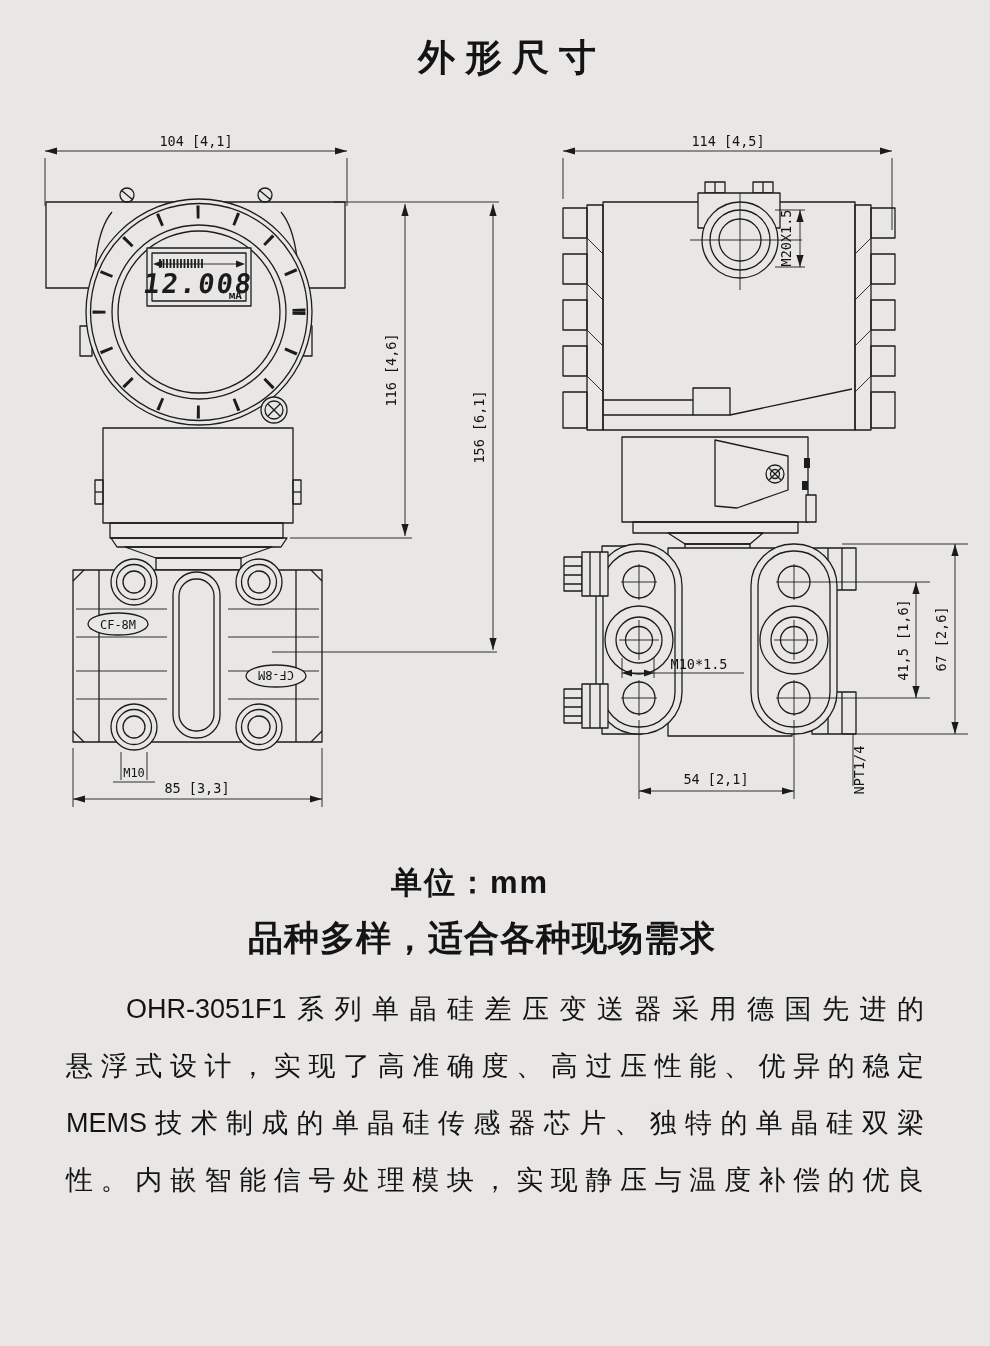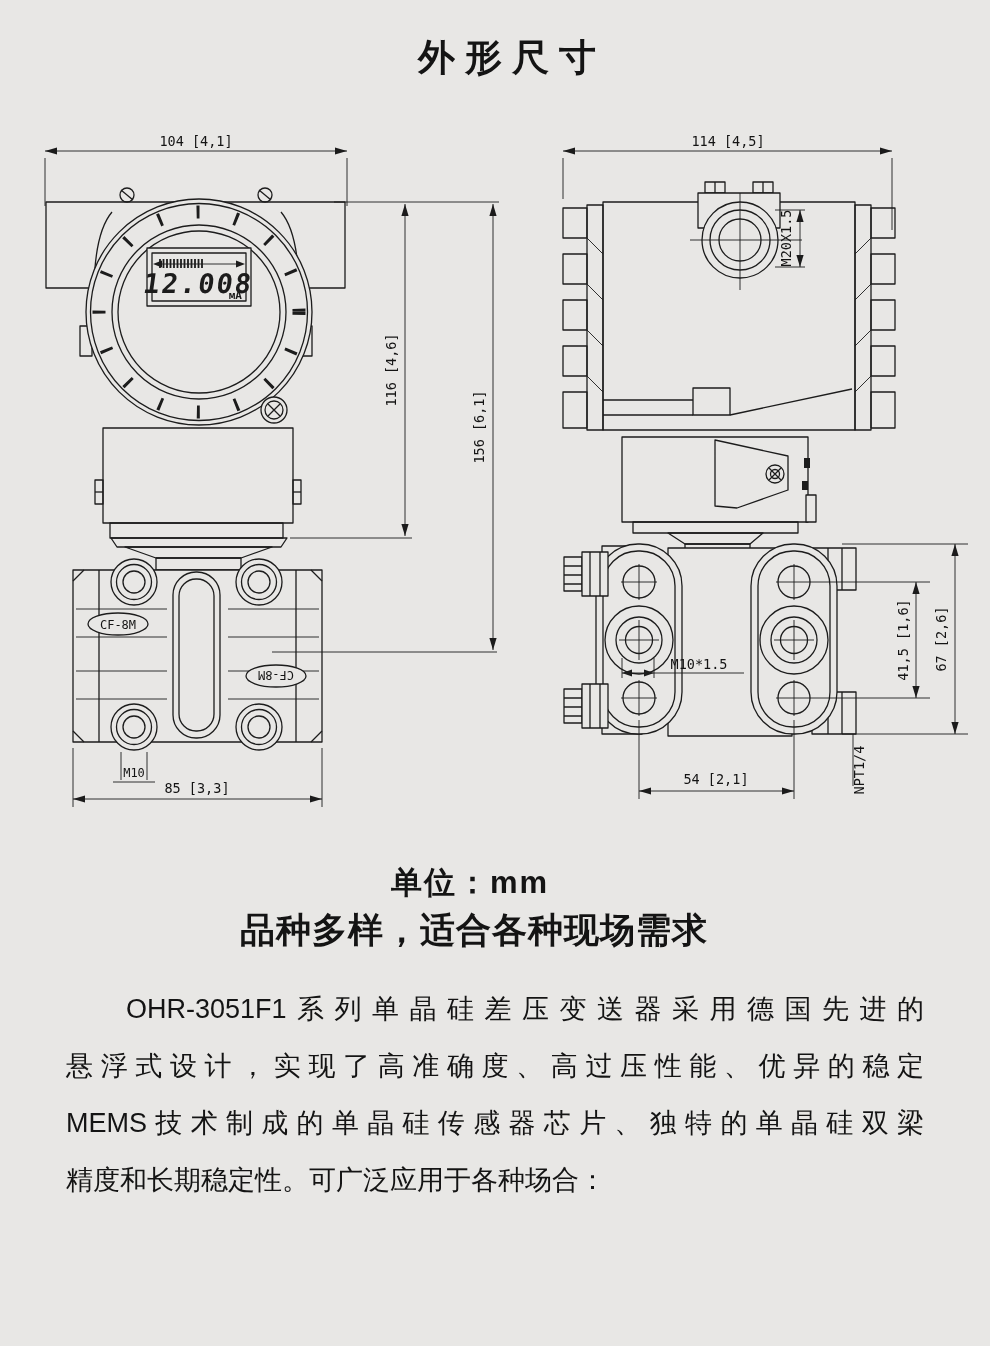--- a/index.html
+++ b/index.html
@@ -19,21 +19,21 @@
   .drawings { position:absolute; top:120px; left:0; width:990px; height:700px; }
   .view-front { position:absolute; left:0; top:0; }
   .view-side  { position:absolute; left:512px; top:0; }
   .unit-label {
     position:absolute; top:818px; left:0; width:940px;
     text-align:center; font-size:31px; font-weight:bold; letter-spacing:2px;margin-top:44px;
   }
   .section-subtitle {
     position:absolute; top:903px; left:0; width:940px;
     text-align:center; font-size:35px; font-weight:bold; letter-spacing:1px;
-    margin:4px;
+    margin:12px;
   }
   .description { position:absolute; left:66px; top:981px; width:858px; font-size:27px; line-height:57px; font-weight:500; }
   .description .ln { text-align:justify; text-align-last:justify; white-space:nowrap; }
   .description .ln.first { text-indent:60px; }
   .description .ln.last { text-align-last:auto; }
 
   
   .m  { fill:none; stroke:#1c1c1c; stroke-width:1.3; stroke-linejoin:round; }
   .mf { fill:#e8e7e5; stroke:#1c1c1c; stroke-width:1.3; stroke-linejoin:round; }
   .mk { fill:#1c1c1c; stroke:none; }
@@ -302,14 +302,14 @@
 </div>
 
 <div class="unit-label">单位：mm</div>
 
 <h2 class="section-subtitle">品种多样，适合各种现场需求</h2>
 
 <div class="description">
   <div class="ln first">OHR-3051F1系列单晶硅差压变送器采用德国先进的</div>
   <div class="ln">悬浮式设计，实现了高准确度、高过压性能、优异的稳定</div>
   <div class="ln">MEMS技术制成的单晶硅传感器芯片、独特的单晶硅双梁</div>
-  <div class="ln last">精度和长期稳定性。可广泛应用于各种场合：</div>
+  <div class="ln">性。内嵌智能信号处理模块，实现静压与温度补偿的优良</div>
 </div>
 
 </body></html>

